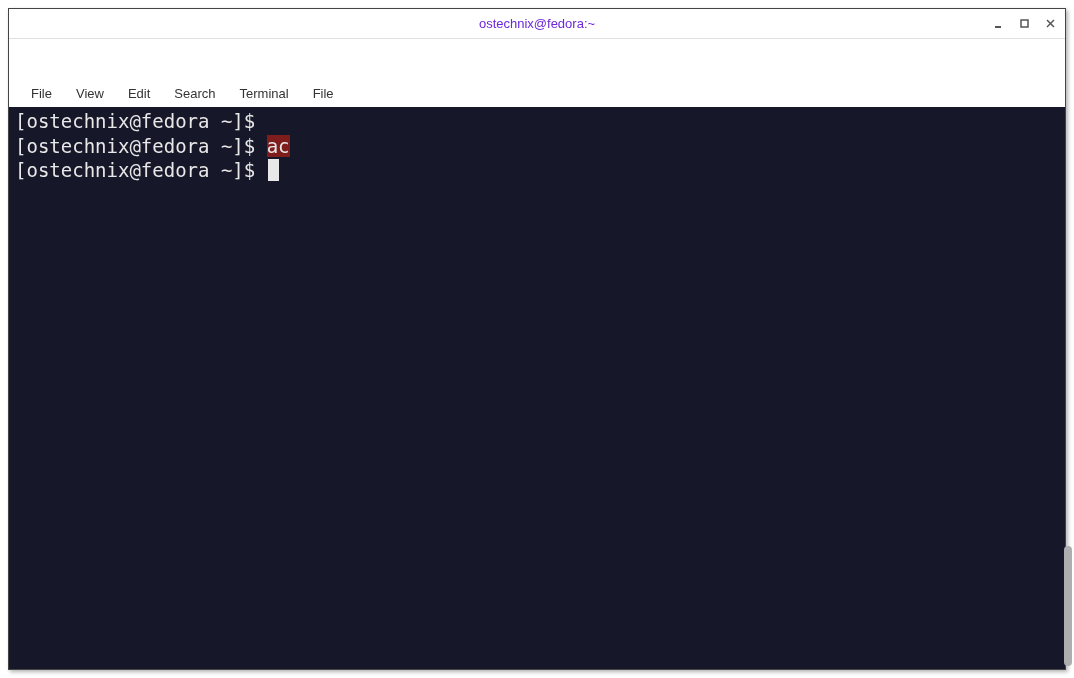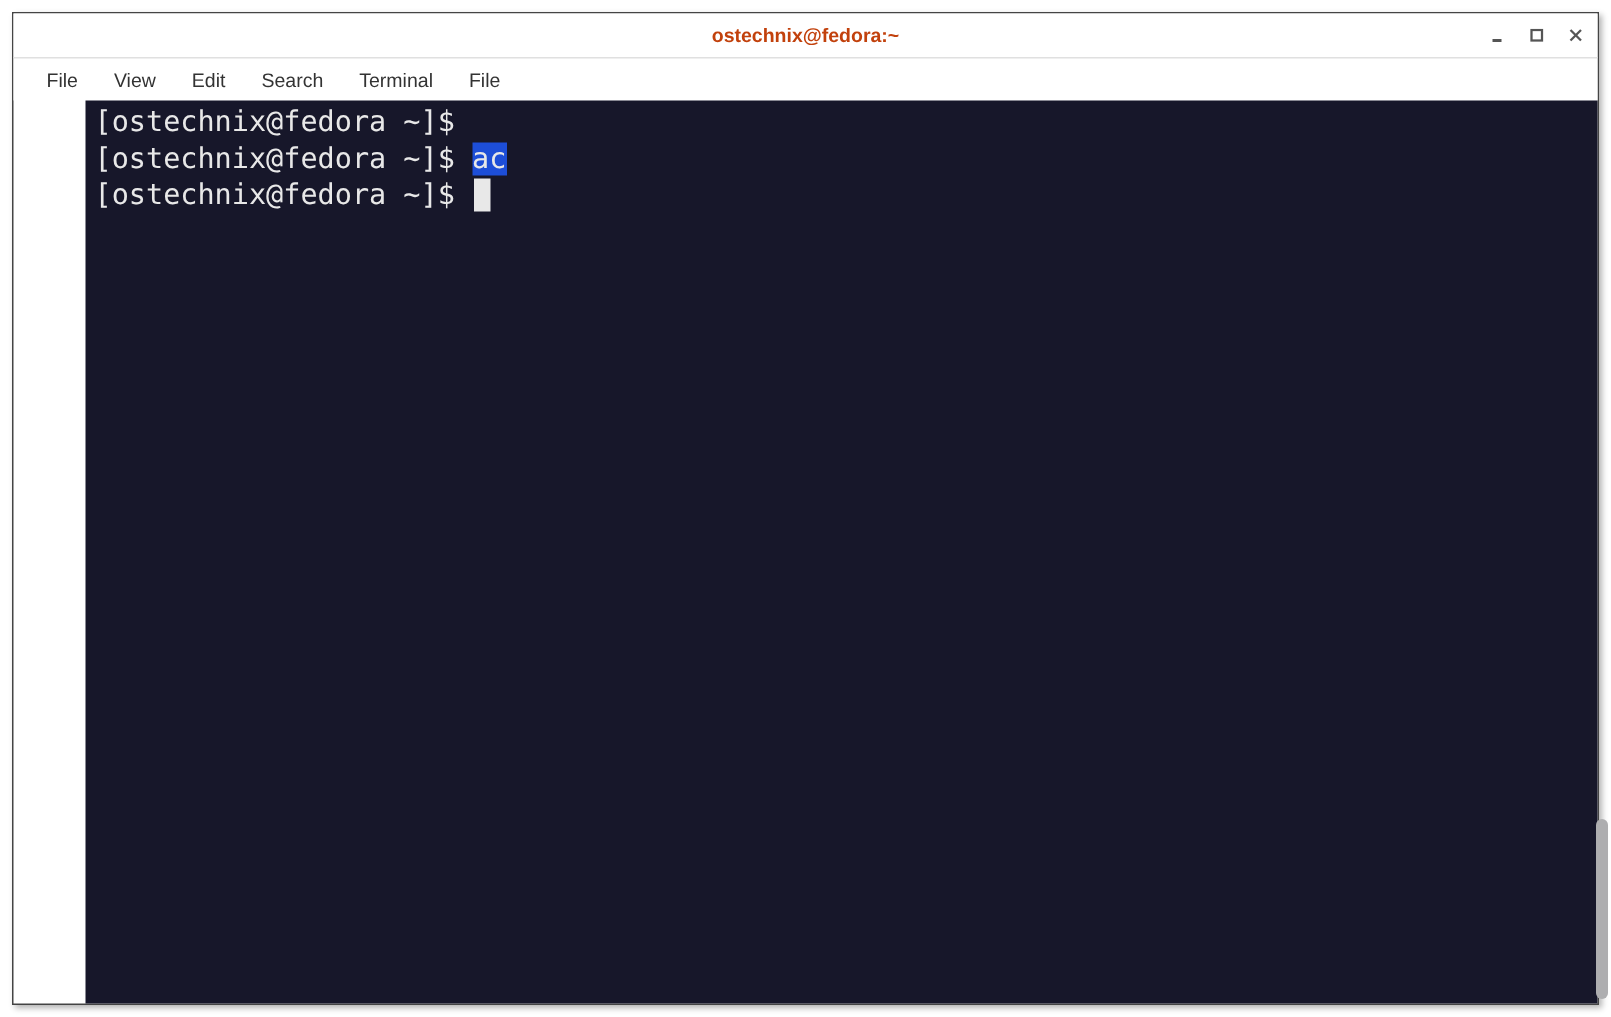--- a/index.html
+++ b/index.html
@@ -31,22 +31,22 @@
       height: 30px;
       background: #ffffff;
       display: flex;
       align-items: center;
       justify-content: center;
       position: relative;
       border-bottom: 1px solid #e0e0e0;
     }
     .title {
       font-size: 13px;
-      font-weight: bold;
-      color: #c2410c;
+      font-weight: normal;
+      color: #6d28d9;
     }
     .window-controls {
       position: absolute;
       right: 8px;
       top: 0;
       height: 100%;
       display: flex;
       align-items: center;
       gap: 14px;
     }
@@ -61,47 +61,47 @@
       font-size: 10px;
       font-weight: bold;
     }
     .menubar {
       height: 28px;
       background: #ffffff;
       display: flex;
       align-items: center;
       padding-left: 12px;
       gap: 4px;
+      margin-top: 40px;
     }
     .menu-item {
       padding: 4px 10px;
       font-size: 13px;
       color: #333;
       cursor: pointer;
     }
     .terminal {
       flex: 1;
       background: #17172a;
       padding: 2px 6px;
       font-family: 'DejaVu Sans Mono', 'Liberation Mono', monospace;
       font-size: 19px;
       color: #e8e8e8;
       line-height: 1.3;
       position: relative;
       overflow: hidden;
-      margin-left: 48px;
     }
     .terminal-line {
       white-space: pre;
     }
     .prompt {
       color: #e8e8e8;
     }
     .highlight {
-      background: #1d4ed8;
+      background: #7f1d1d;
       color: #e8e8e8;
     }
     .cursor {
       display: inline-block;
       background: #e8e8e8;
       width: 11px;
       height: 22px;
       vertical-align: text-bottom;
       margin-left: 1px;
     }

